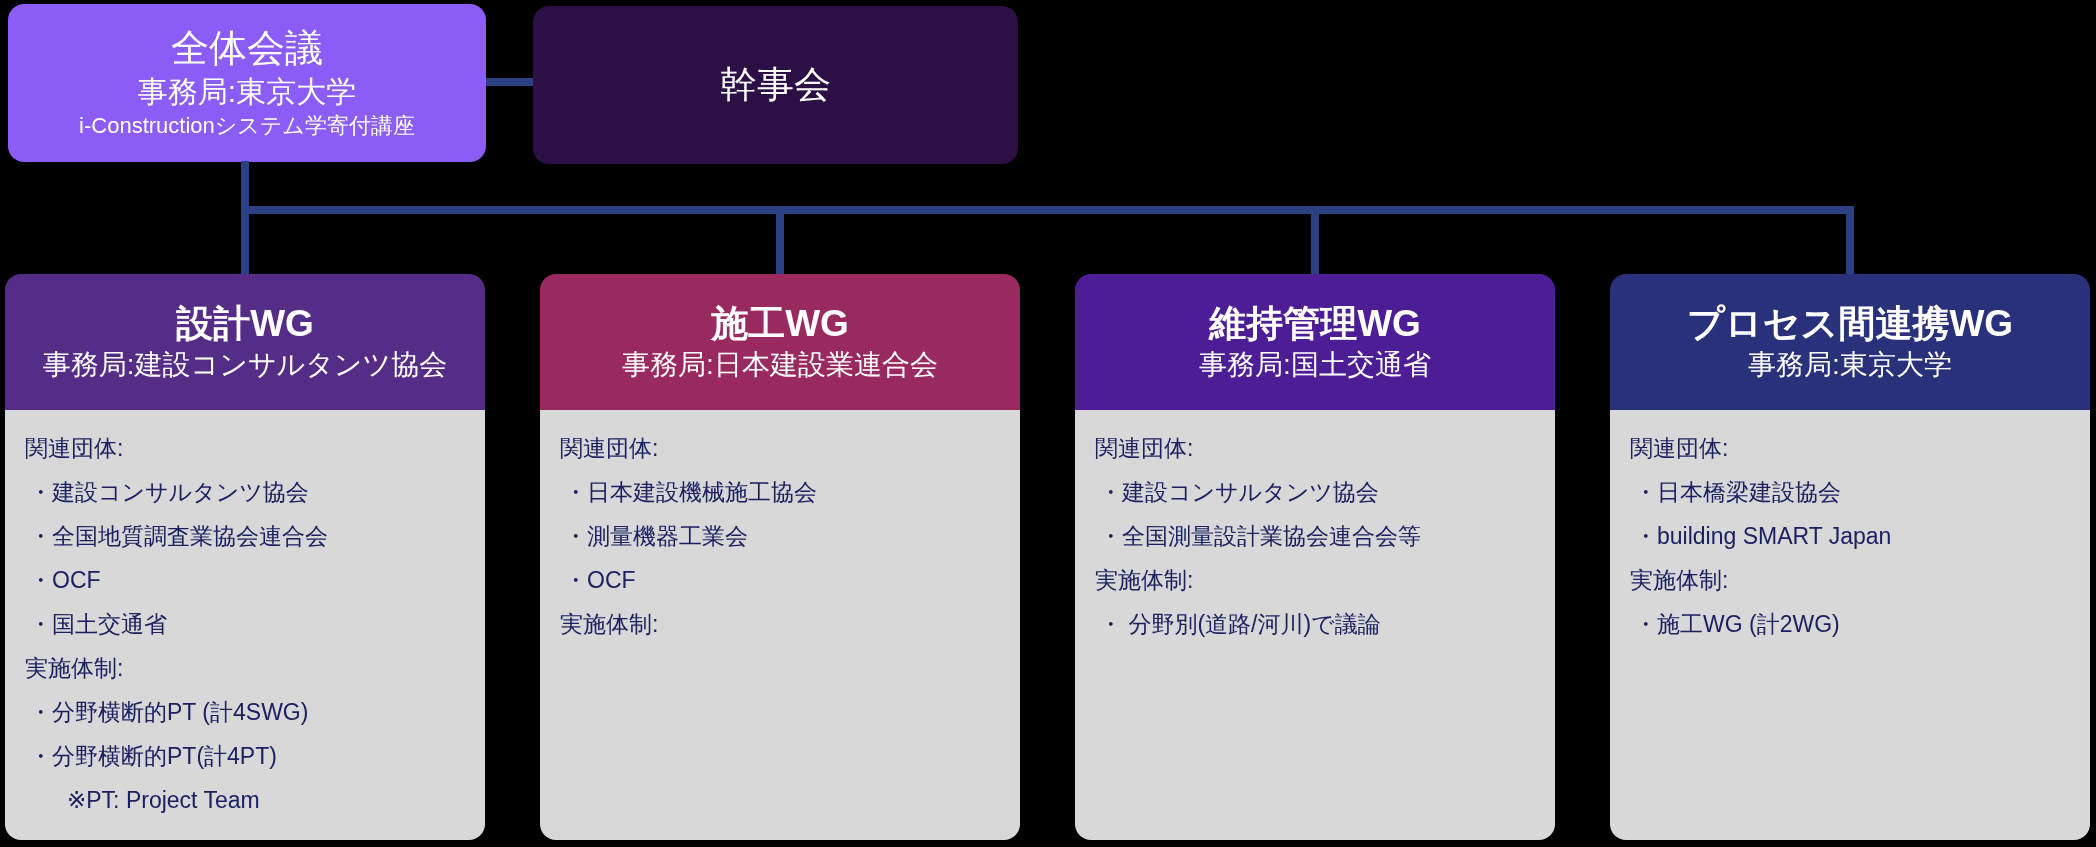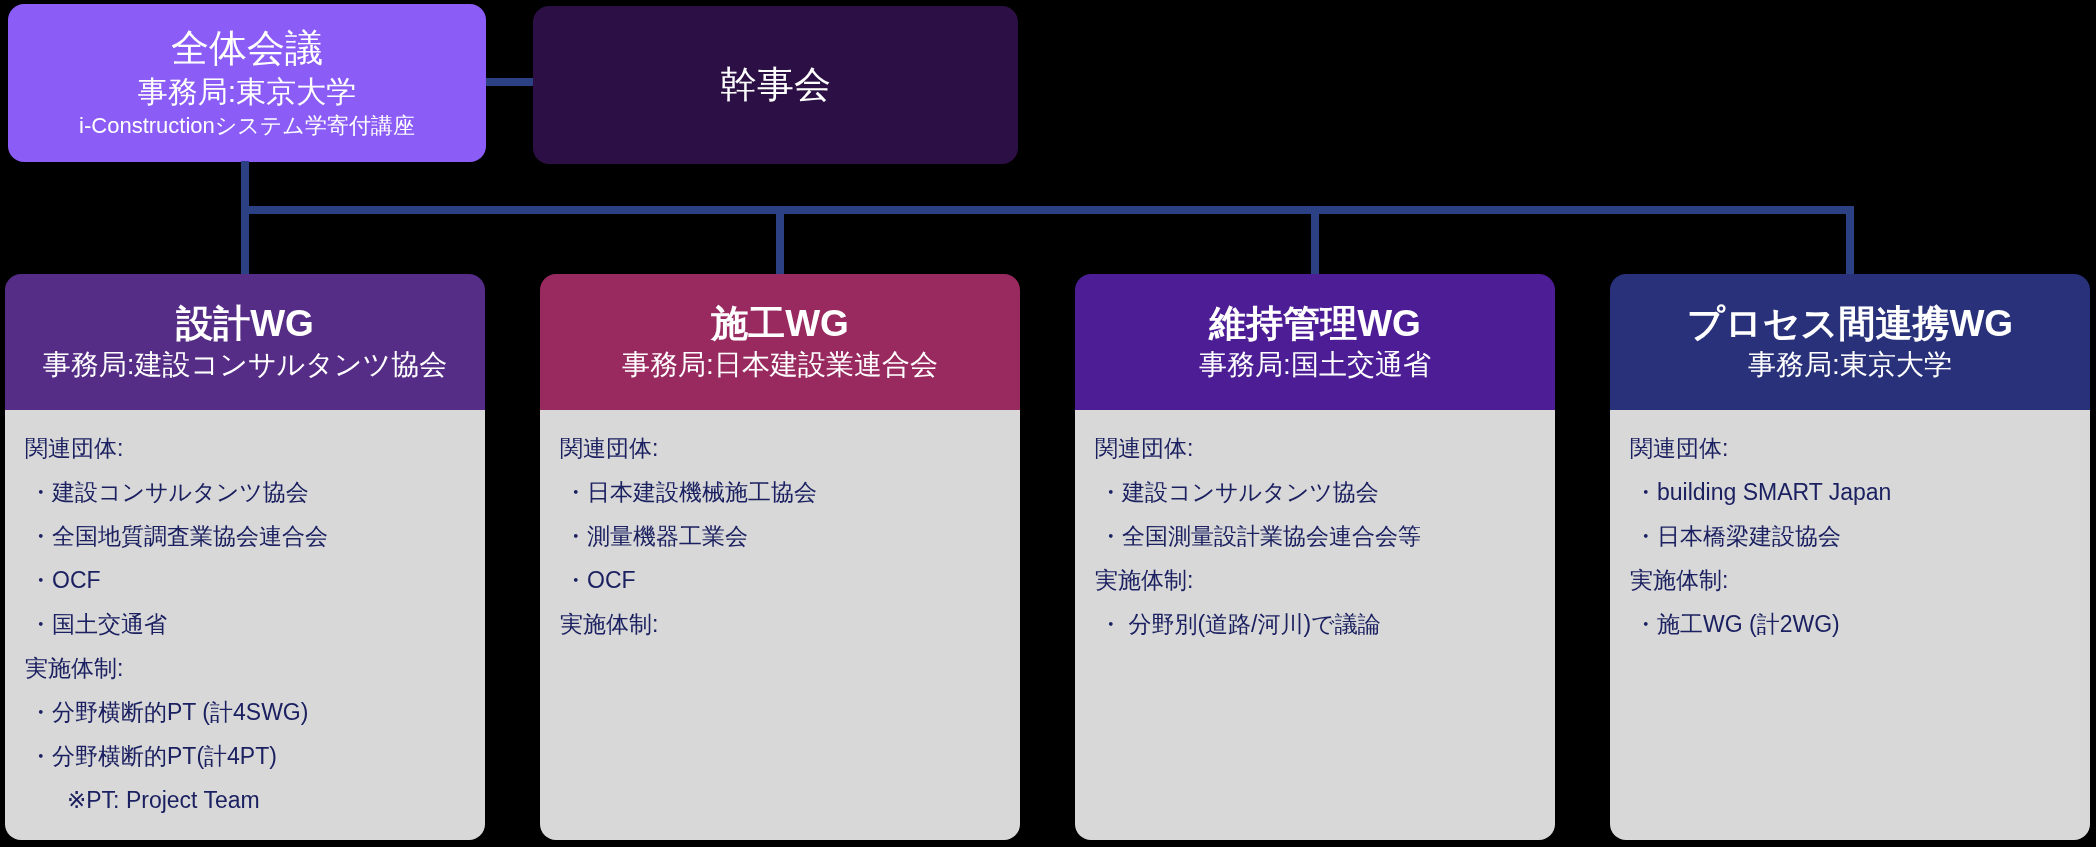--- a/index.html
+++ b/index.html
@@ -169,20 +169,20 @@
           <div class="wg-line item">・ 分野別(道路/河川)で議論</div>
         </div>
   </div>
       <div class="wg-card">
     <div class="wg-header" style="background-color: rgb(40, 49, 121);">
       <div class="wg-title">プロセス間連携WG</div>
       <div class="wg-subtitle">事務局:東京大学</div>
     </div>
     <div class="wg-body">
           <div class="wg-line label">関連団体:</div>
+          <div class="wg-line item">・日本橋梁建設協会</div>
           <div class="wg-line item">・building SMART Japan</div>
-          <div class="wg-line item">・日本橋梁建設協会</div>
           <div class="wg-line label">実施体制:</div>
           <div class="wg-line item">・施工WG (計2WG)</div>
         </div>
   </div>
     </div>
 </div>
 
 </body></html>

